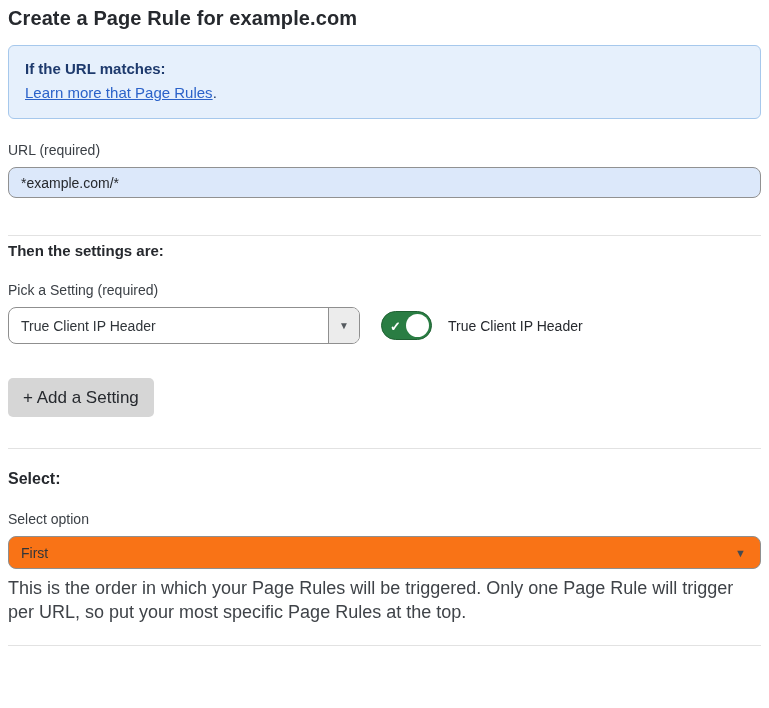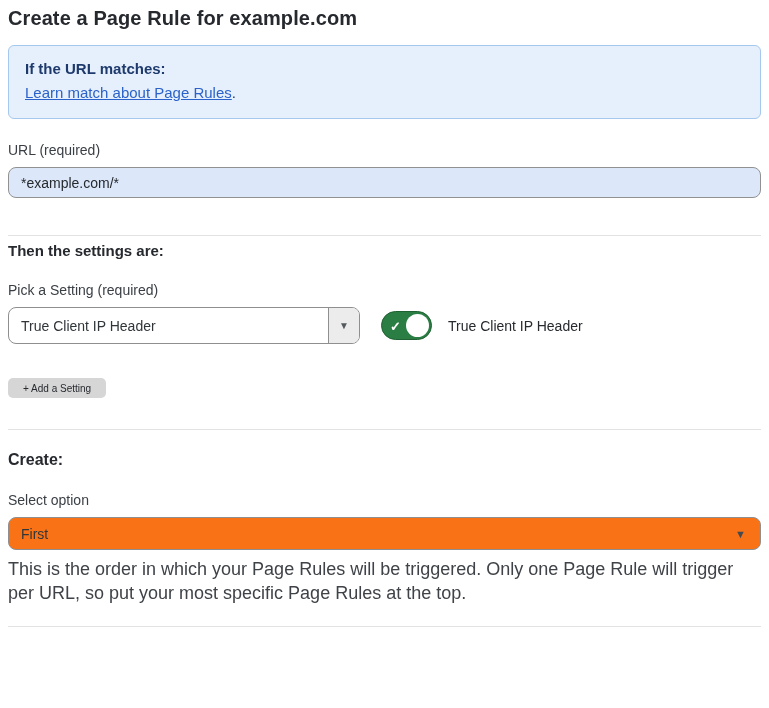--- a/index.html
+++ b/index.html
@@ -150,23 +150,23 @@
     font-size: 14px;
     color: #26292e;
   }
 
   .add-setting-btn {
     margin-top: 34px;
     background: #d6d6d6;
     color: #26292e;
     border: none;
     border-radius: 5px;
-    height: 20px;
+    height: 39px;
     padding: 0 15px;
-    font-size: 10px;
+    font-size: 17px;
     font-family: "Liberation Sans", sans-serif;
     cursor: pointer;
     display: inline-block;
   }
 
   .order-select {
     margin-top: 9px;
     width: 100%;
     height: 33px;
     background: #f97316;
@@ -196,21 +196,21 @@
 </head>
 <body>
 
 <div class="container">
 
   <h1 class="page-title">Create a Page Rule for example.com</h1>
 
   <div class="info-box">
     <div class="info-heading">If the URL matches:</div>
     <div>
-      <a class="info-link">Learn match about Page Rules</a><span class="info-link-suffix">.</span>
+      <a class="info-link">Learn more that Page Rules</a><span class="info-link-suffix">.</span>
     </div>
   </div>
 
   <div class="field-label">URL (required)</div>
   <input class="url-input" type="text" value="*example.com/*" style="">
 
   <hr class="divider divider-1">
 
   <div class="section-heading">Then the settings are:</div>
 
@@ -227,21 +227,21 @@
       <span class="toggle-check">✓</span>
       <span class="toggle-knob"></span>
     </div>
     <span class="toggle-label">True Client IP Header</span>
   </div>
 
   <button class="add-setting-btn">+ Add a Setting</button>
 
   <hr class="divider divider-2">
 
-  <div class="section-heading order-heading">Create:</div>
+  <div class="section-heading order-heading">Select:</div>
 
   <div class="field-label">Select option</div>
 
   <div class="order-select">
     <span>First</span>
     <span class="select-arrow">▼</span>
   </div>
 
   <div class="help-text">This is the order in which your Page Rules will be triggered. Only one Page Rule will trigger per URL, so put your most specific Page Rules at the top.</div>
 

